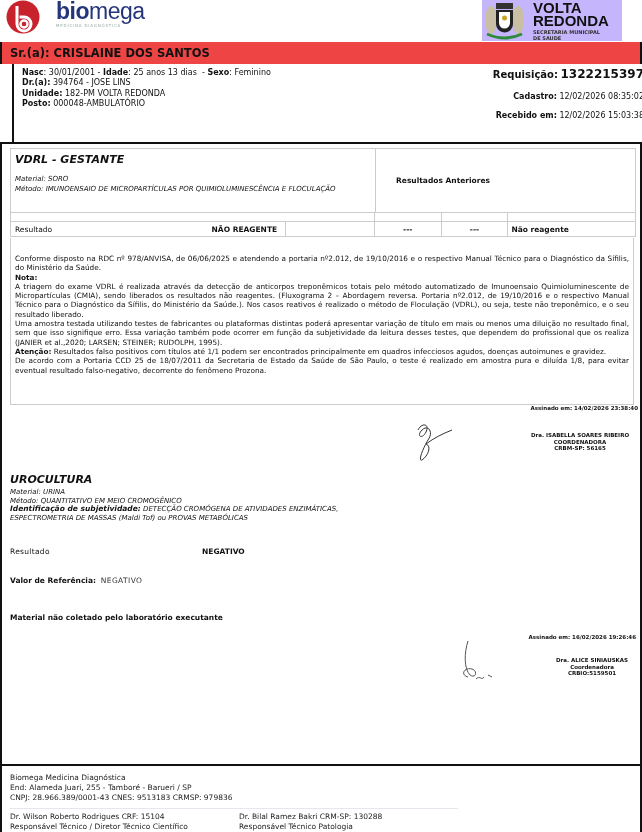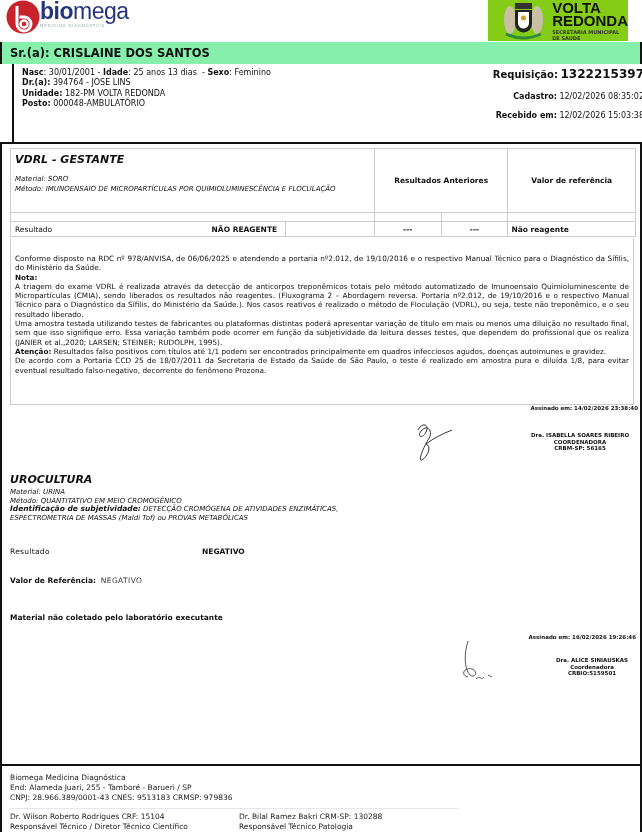--- a/index.html
+++ b/index.html
@@ -2,32 +2,32 @@
 <html><head>
 <meta charset="utf-8">
 <style>
   * { box-sizing: border-box; margin: 0; padding: 0; }
   html, body { width: 642px; height: 832px; overflow: hidden; background: #fff; }
   body { font-family: "DejaVu Sans", sans-serif; color: #111; font-size: 8px; position: relative; }
 
   .header-logos { position: absolute; left: 0; top: 0; width: 642px; height: 41px; }
   .biomega-logo { position: absolute; left: 6px; top: 0; display: flex; align-items: flex-start; }
   .biomega-mark { width: 34px; height: 34px; position: relative; }
-  .biomega-word { margin-left: 0; margin-top: 0px; }
+  .biomega-word { margin-left: 16px; margin-top: 0px; }
   .biomega-word .big { font-family: "Liberation Sans", sans-serif; font-size: 23px; font-weight: bold; color: #25357a; letter-spacing: -0.5px; line-height: 22px; }
   .biomega-word .big .thin { font-weight: normal; }
   .biomega-word .tag { font-size: 4px; color: #9aa; letter-spacing: 0.8px; margin-top: 1px; }
 
-  .vr-logo { position: absolute; right: 14px; top: 0; width: 140px; height: 41px; background: #84cc16; display: flex; justify-content: flex-end; }
+  .vr-logo { position: absolute; right: 20px; top: 0; width: 140px; height: 41px; background: #c4b5fd; display: flex; }
   .vr-crest { width: 45px; height: 41px; position: relative; }
   .vr-text { margin-left: 6px; padding-top: 1px; }
   .vr-text .t1 { font-family: "Liberation Sans", sans-serif; font-weight: bold; font-size: 15px; line-height: 13px; color: #111; }
   .vr-text .t2 { font-size: 5px; font-weight: bold; color: #333; line-height: 6px; margin-top: 2px; }
 
-  .patient-band { position: absolute; left: 0; top: 42px; width: 642px; height: 22px; background: #86efac; border-left: 2px solid #111; border-right: 2px solid #111; }
+  .patient-band { position: absolute; left: 0; top: 42px; width: 642px; height: 22px; background: #ef4444; border-left: 2px solid #111; border-right: 2px solid #111; }
   .patient-name { position: absolute; left: 8px; top: 4px; font-size: 11.5px; font-weight: bold; color: #111; }
 
   .info-block { position: absolute; left: 0; top: 64px; width: 642px; height: 78px; border-left: 2px solid #111; border-right: 2px solid #111; margin-left: 12px; }
   .info-left { position: absolute; left: 8px; top: 4px; font-size: 8px; line-height: 9.5px; }
   .info-left b { font-weight: bold; }
   .info-right { position: absolute; right: 8px; font-size: 8px; text-align: right; }
   .req { top: 3px; }
   .req b { font-size: 10px; }
   .req .num { font-size: 12px; font-weight: bold; }
   .cad { top: 28px; }
@@ -152,21 +152,20 @@
   <div class="vdrl-table">
     <div class="vt-row" style="height:64px">
       <div class="vt-cell c1">
         <div class="exam-title">VDRL - GESTANTE</div>
         <div class="exam-meta">
           <div>Material:  SORO</div>
           <div>Método:  IMUNOENSAIO DE MICROPARTÍCULAS POR QUIMIOLUMINESCÊNCIA E FLOCULAÇÃO</div>
         </div>
       </div>
       <div class="vt-cell c2 head-cell">Resultados Anteriores</div>
-      <div class="vt-cell c3 head-cell">Valor de referência</div>
     </div>
     <div class="vt-row blank-row">
       <div class="vt-cell c1"></div>
       <div class="vt-cell c2a"></div>
       <div class="vt-cell c2b"></div>
       <div class="vt-cell c3"></div>
     </div>
     <div class="vt-row res-row">
       <div class="vt-cell c1a" style="padding-left:4px; justify-content:space-between; padding-right:8px;">
         <span>Resultado</span>

